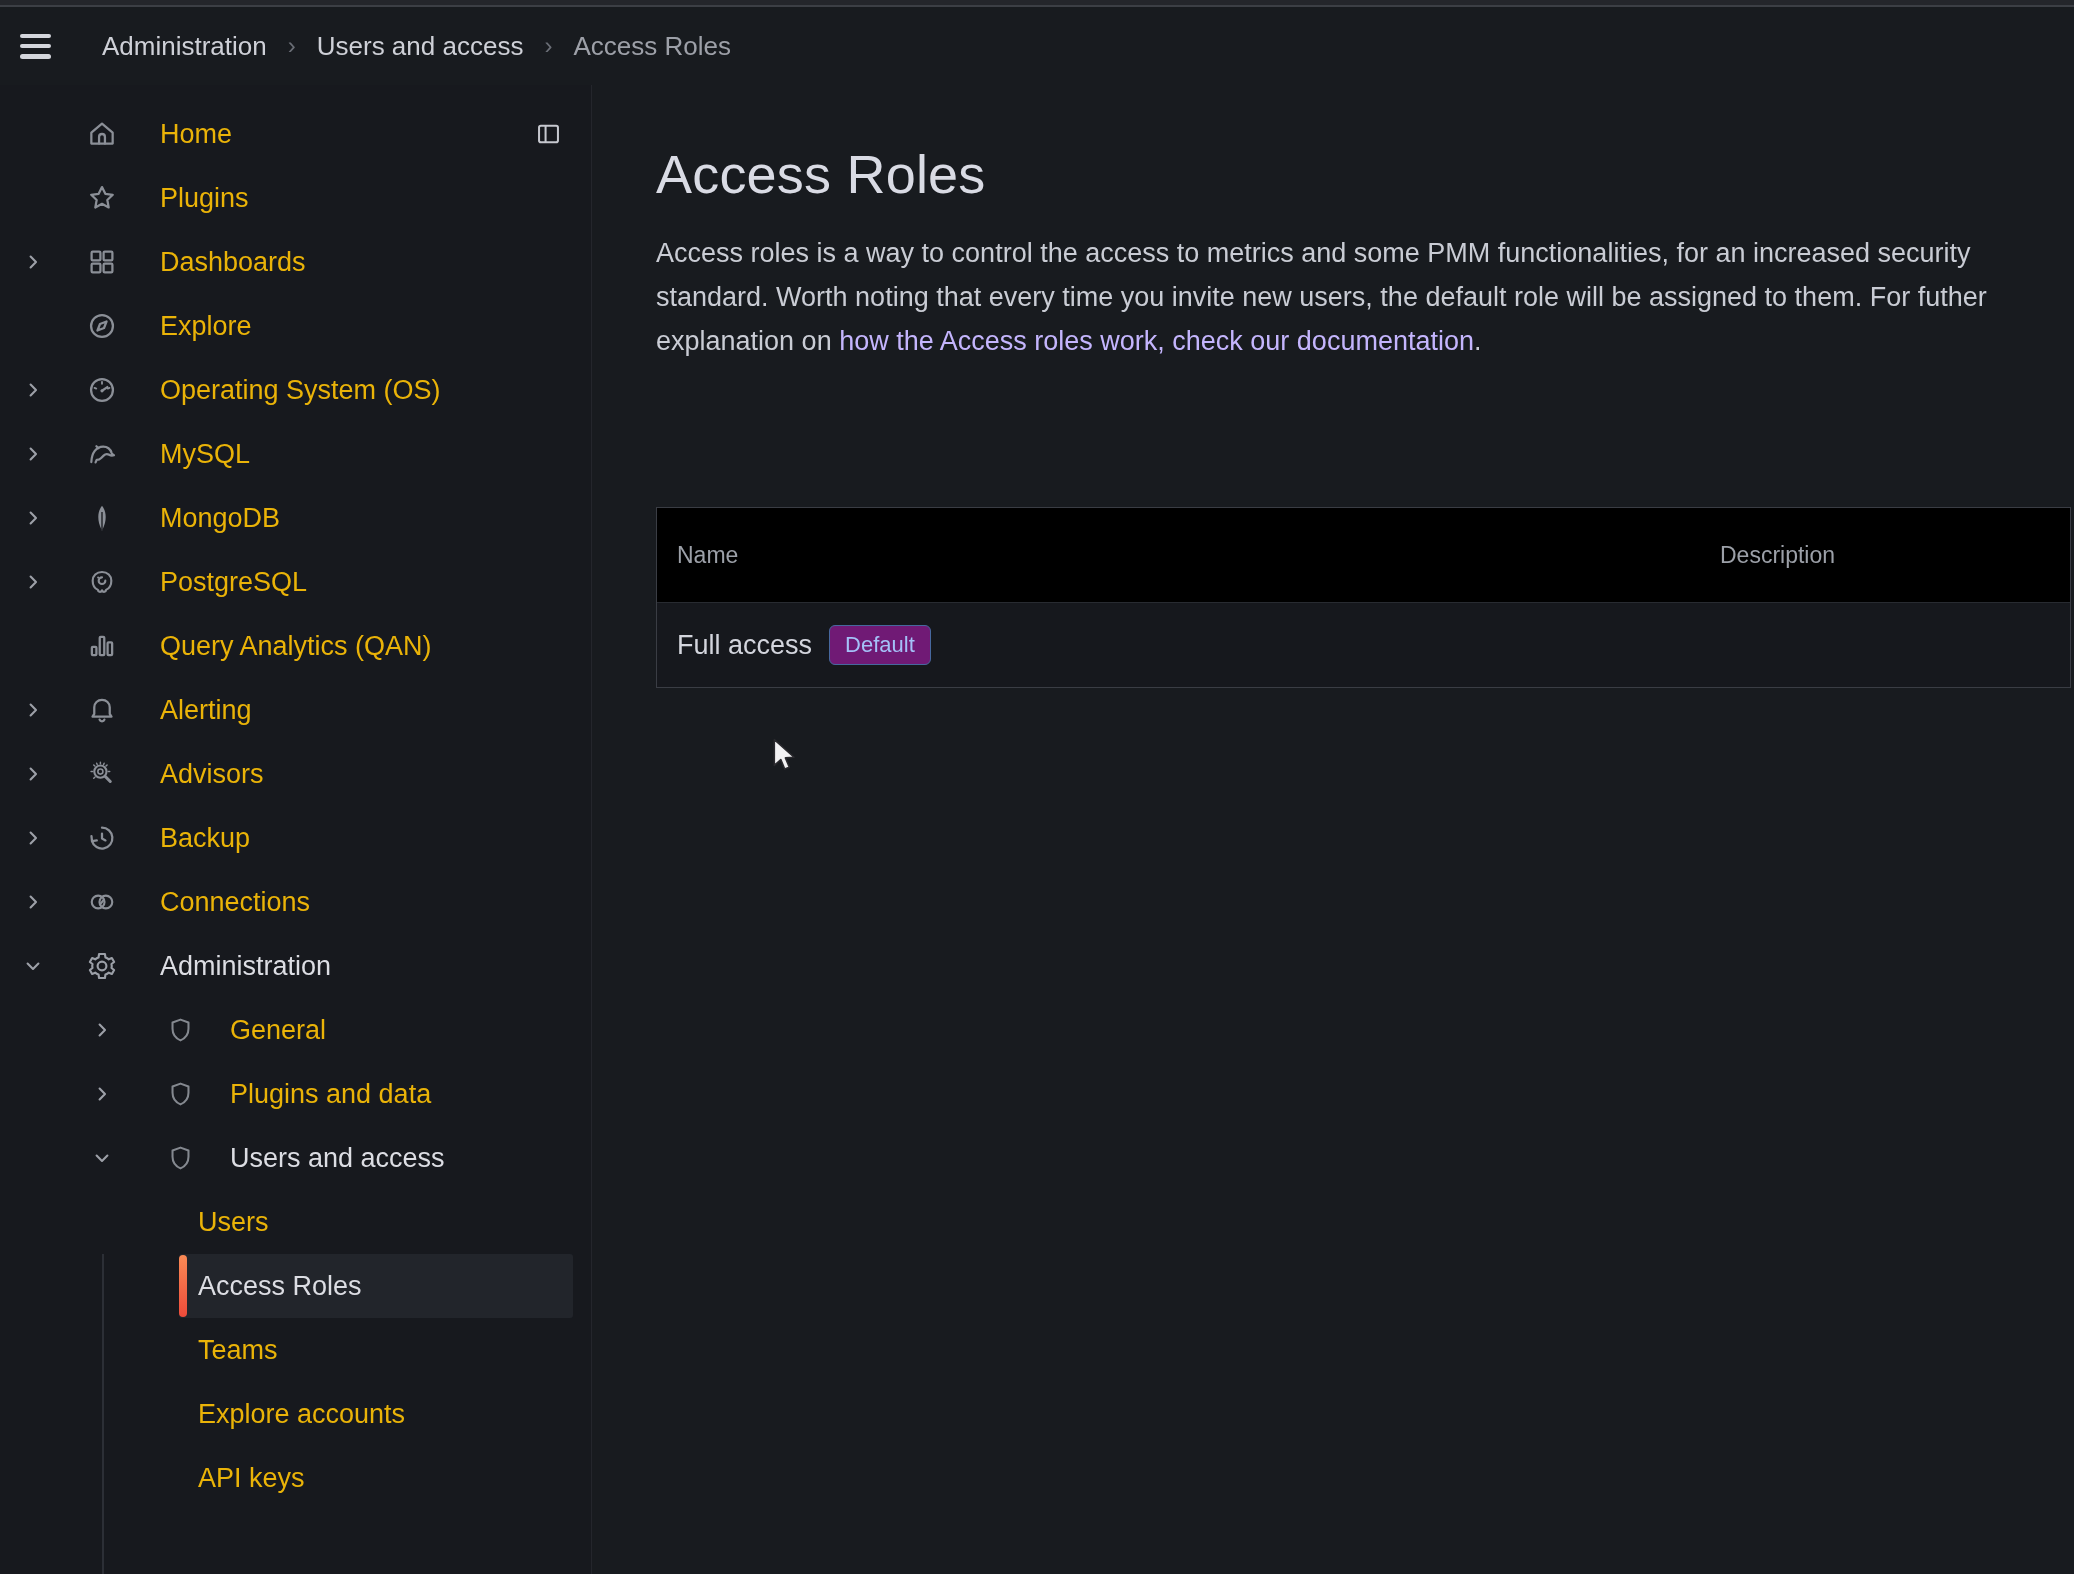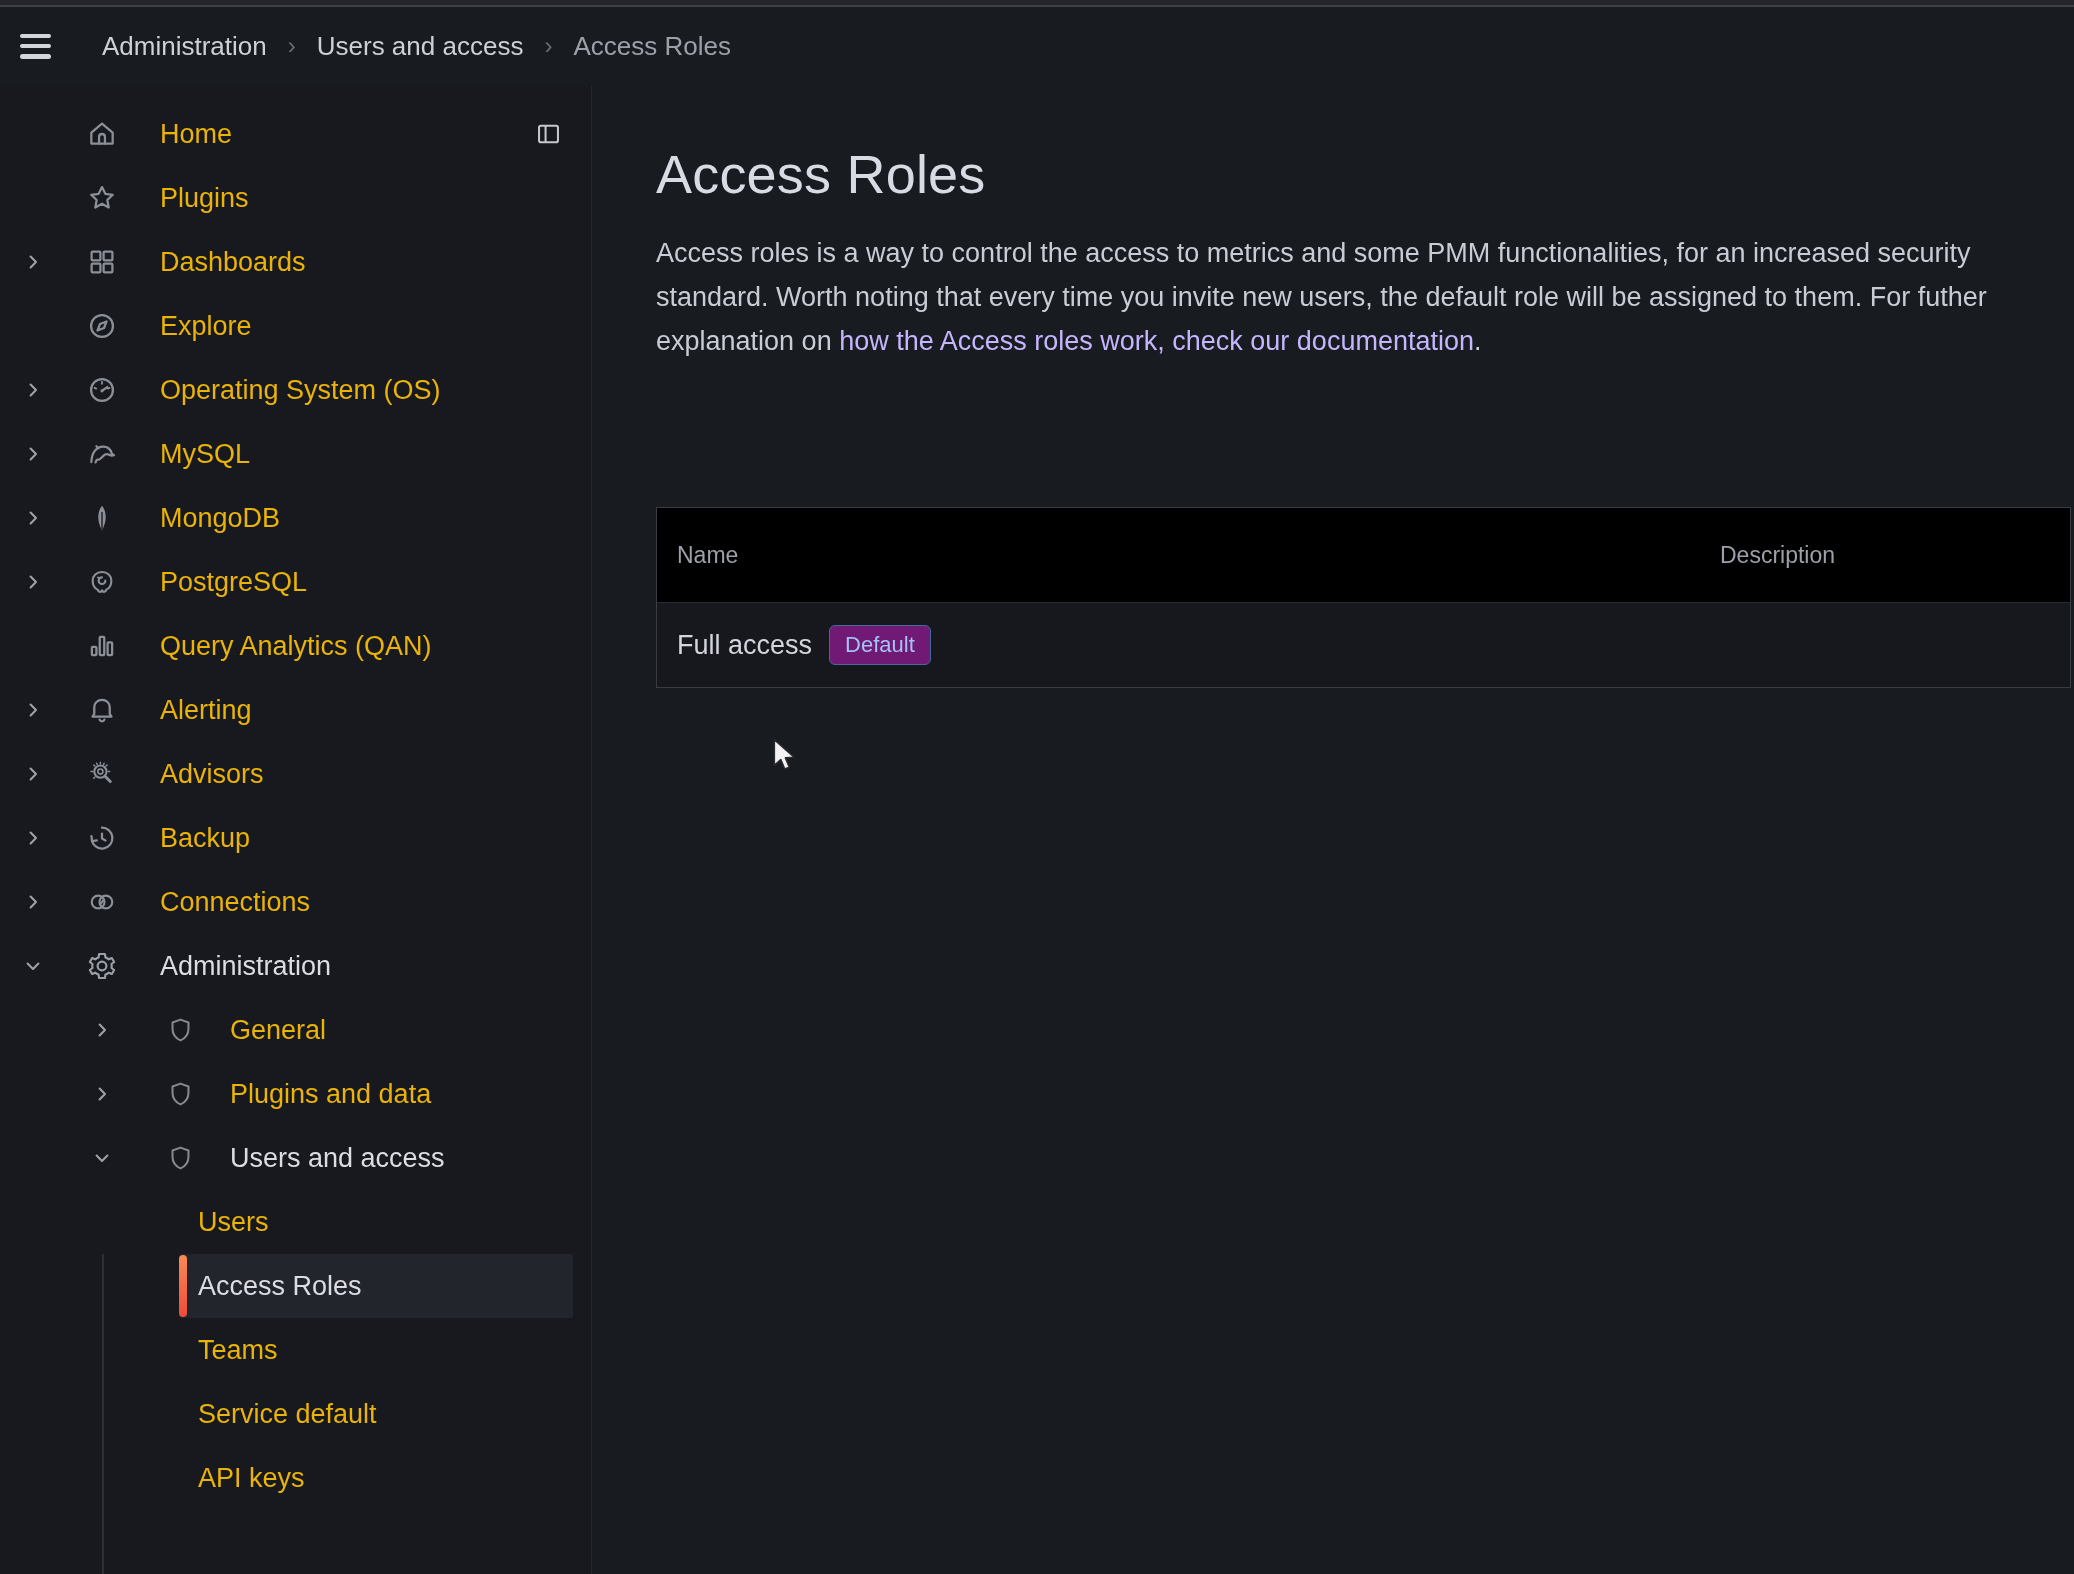--- a/index.html
+++ b/index.html
@@ -335,21 +335,21 @@
       <span class="selbg"></span>
       <span class="selbar"></span>
       <span class="slabel bright" style="z-index:1">Access Roles</span>
     </div>
 
     <div class="srow lvl2">
       <span class="slabel">Teams</span>
     </div>
 
     <div class="srow lvl2">
-      <span class="slabel">Service default</span>
+      <span class="slabel">Explore accounts</span>
     </div>
 
     <div class="srow lvl2">
       <span class="slabel">API keys</span>
     </div>
 
   </div>
 </aside>
 
 <main class="main">

